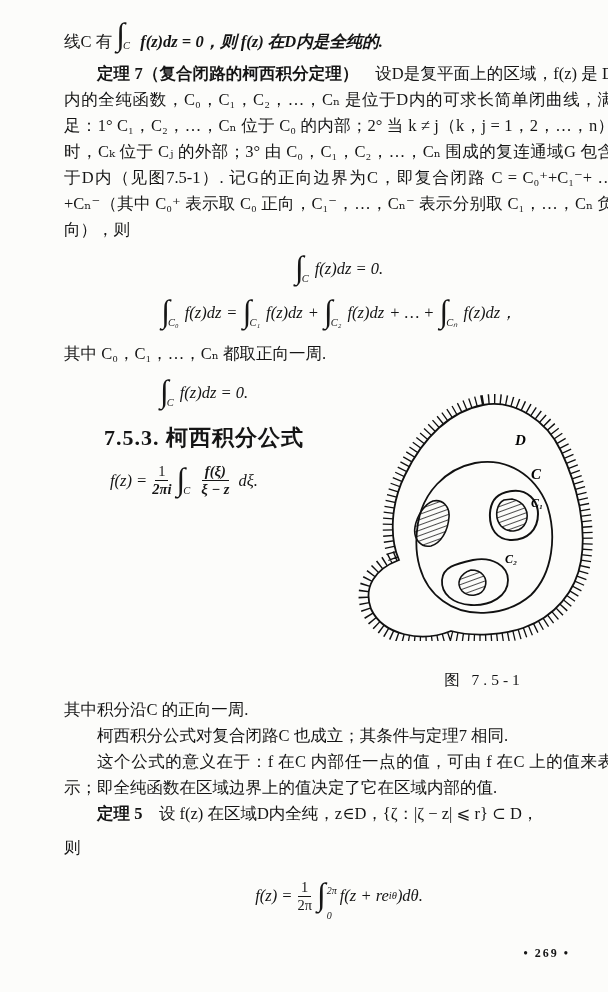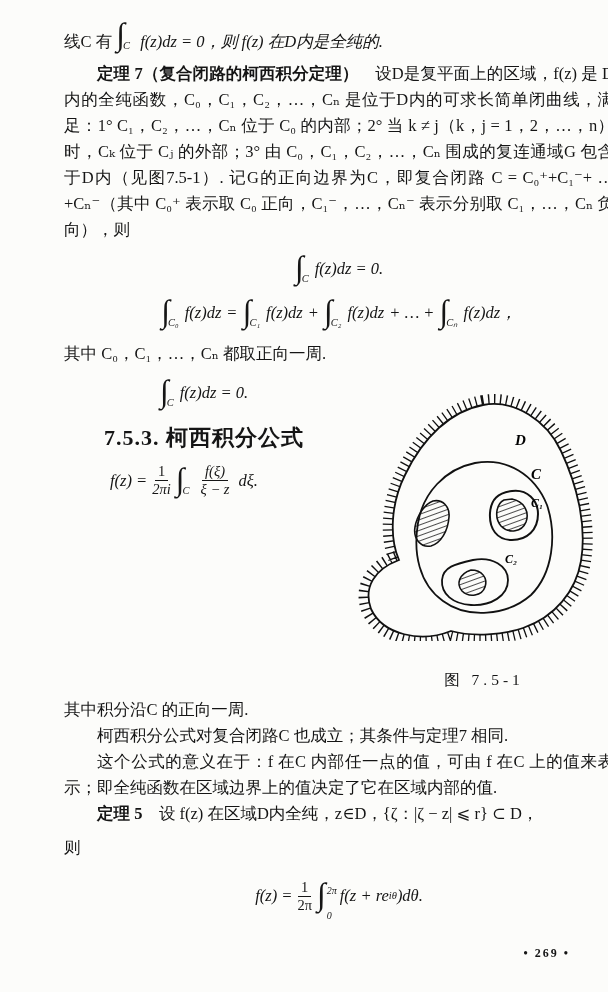--- a/index.html
+++ b/index.html
@@ -10,21 +10,21 @@
   }
   .page{position:relative;width:608px;height:992px;box-sizing:border-box;
         padding:20px 28px 0 30px;font-size:16.5px;line-height:26px;margin-left:34px;}
   .para{margin:0;text-align:justify;}
   .indent{text-indent:2em;}
   .mb{margin-bottom:6px;}
   b.th-head{font-weight:bold;}
   
   .formula{display:flex;justify-content:center;align-items:center;
            font-family:"Liberation Serif",serif;margin:10px 0 12px;}
-  .fitalic{font-style:italic;}
+  .fitalic{font-style:italic;font-weight:bold;}
   .iterm{display:inline-flex;align-items:center;}
   .int{font-size:32px;line-height:1;font-style:normal;position:relative;top:-2px;}
   .ilim{font-size:10.5px;font-style:italic;position:relative;top:10px;left:-2px;margin-right:4px;}
   .ibody{font-style:italic;}
   .op{margin:0 6px;font-style:normal;}
   .frac{display:inline-flex;flex-direction:column;align-items:center;
         font-size:14.5px;line-height:17px;margin:0 5px;vertical-align:middle;}
   .frac .num{border-bottom:1.4px solid #151515;padding:0 3px;}
   .ilims{display:inline-flex;flex-direction:column;justify-content:space-between;
          height:38px;font-size:10px;font-style:italic;margin-right:3px;margin-left:1px;}

